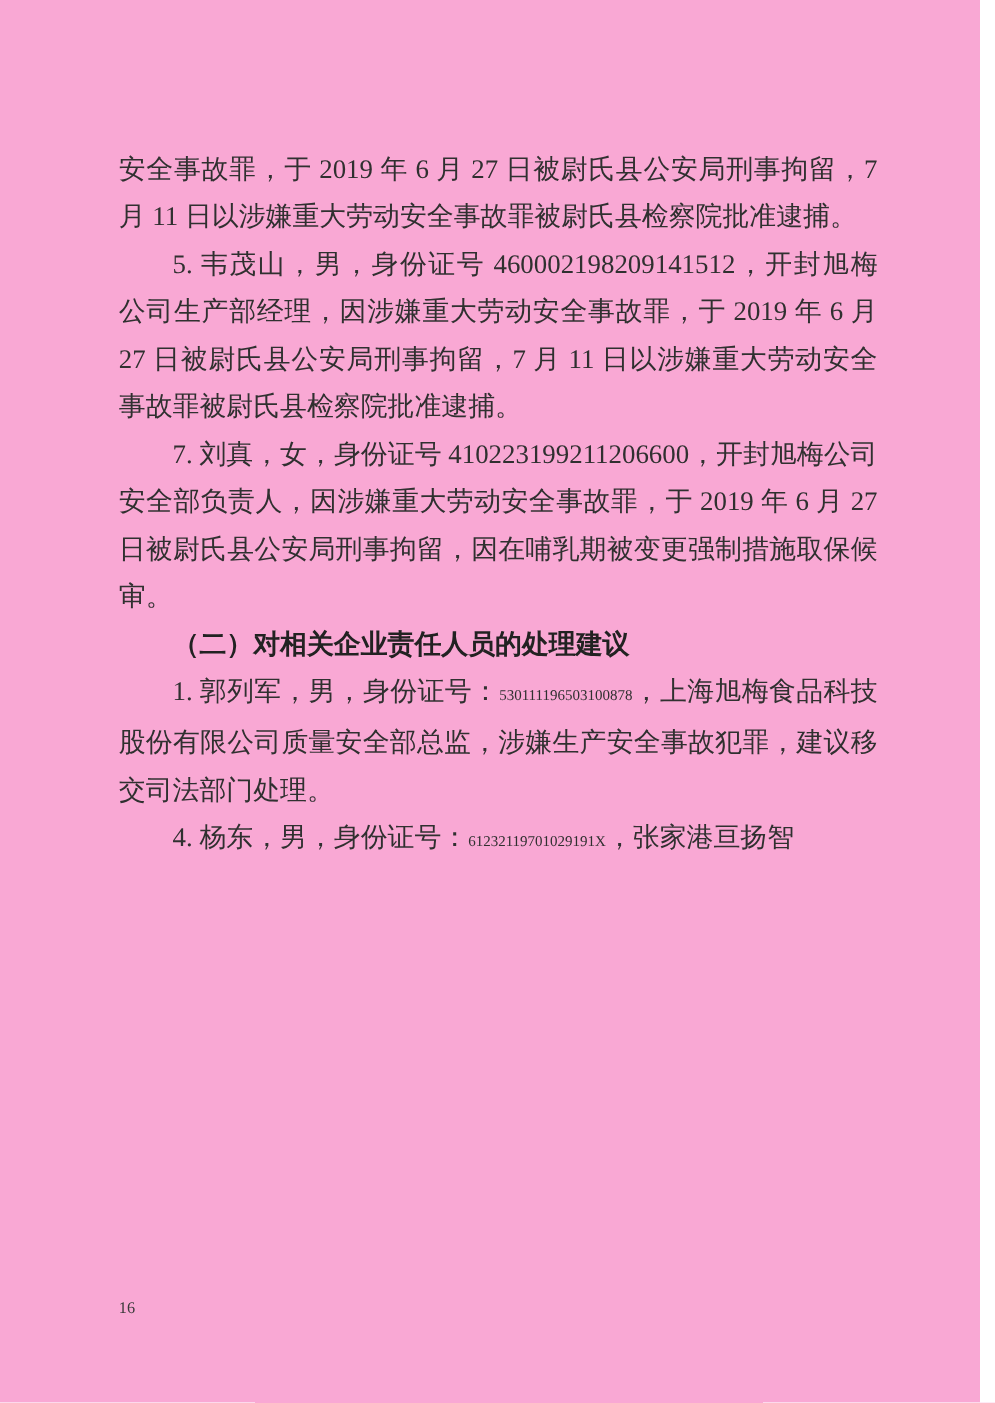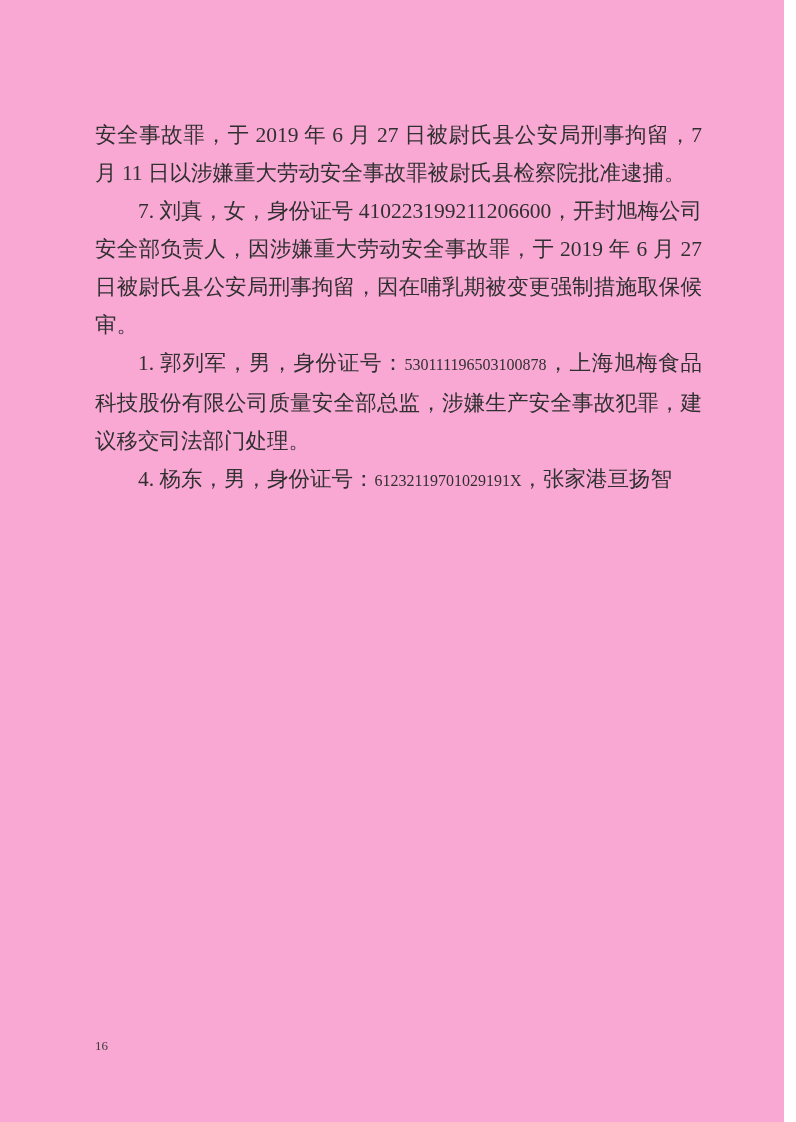--- a/index.html
+++ b/index.html
@@ -35,21 +35,21 @@
   p.continuation {
     text-indent: 0;
   }
   p.heading {
     text-indent: 2em;
     font-weight: 700;
     font-family: "Liberation Serif", serif;
     color: #222222;
   }
   .idnum {
-    font-size: 16px;
+    font-size: 12px;
   }
   .page-number {
     position: absolute;
     left: 95px;
     top: 1014px;
     font-size: 13px;
     line-height: 16px;
     color: #3a3a3a;
     font-family: "Liberation Serif", serif;
     margin-top: 24px;
@@ -57,24 +57,26 @@
 </style>
 </head>
 <body>
 
 <div class="page">
   <div class="content">
 
     <p class="continuation">安全事故罪，于 2019 年 6 月 27 日被尉氏县公安局刑事拘留，7 月 11 日以涉嫌重大劳动安全事故罪被尉氏县检察院批准逮捕。</p>
 
 
+    <p class="para">5. 韦茂山，男，身份证号 460002198209141512，开封旭梅公司生产部经理，因涉嫌重大劳动安全事故罪，于 2019 年 6 月 27 日被尉氏县公安局刑事拘留，7 月 11 日以涉嫌重大劳动安全事故罪被尉氏县检察院批准逮捕。</p>
 
 
     <p class="para">7. 刘真，女，身份证号 410223199211206600，开封旭梅公司安全部负责人，因涉嫌重大劳动安全事故罪，于 2019 年 6 月 27 日被尉氏县公安局刑事拘留，因在哺乳期被变更强制措施取保候审。</p>
 
+    <p class="heading">（二）对相关企业责任人员的处理建议</p>
 
     <p class="para"><span>1. 郭列军，男，身份证号：</span><span class="idnum">530111196503100878</span><span>，上海旭梅食品科技股份有限公司质量安全部总监，涉嫌生产安全事故犯罪，建议移交司法部门处理。</span></p>
 
     <p class="para"><span>4. 杨东，男，身份证号：</span><span class="idnum">61232119701029191X</span><span>，张家港亘扬智</span></p>
 
   </div>
 
   <div class="page-number">16</div>
 </div>
 

